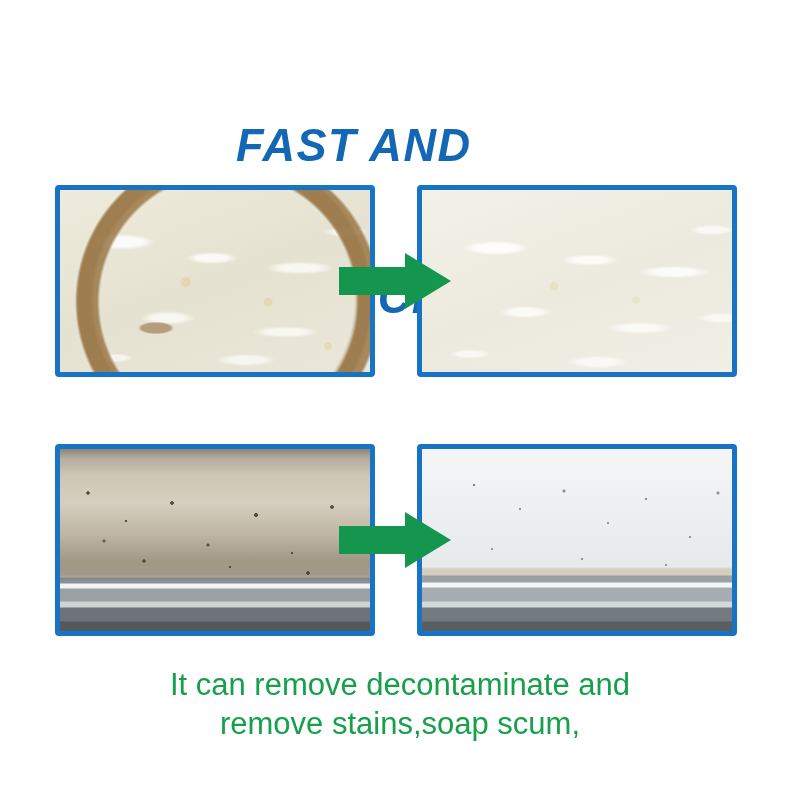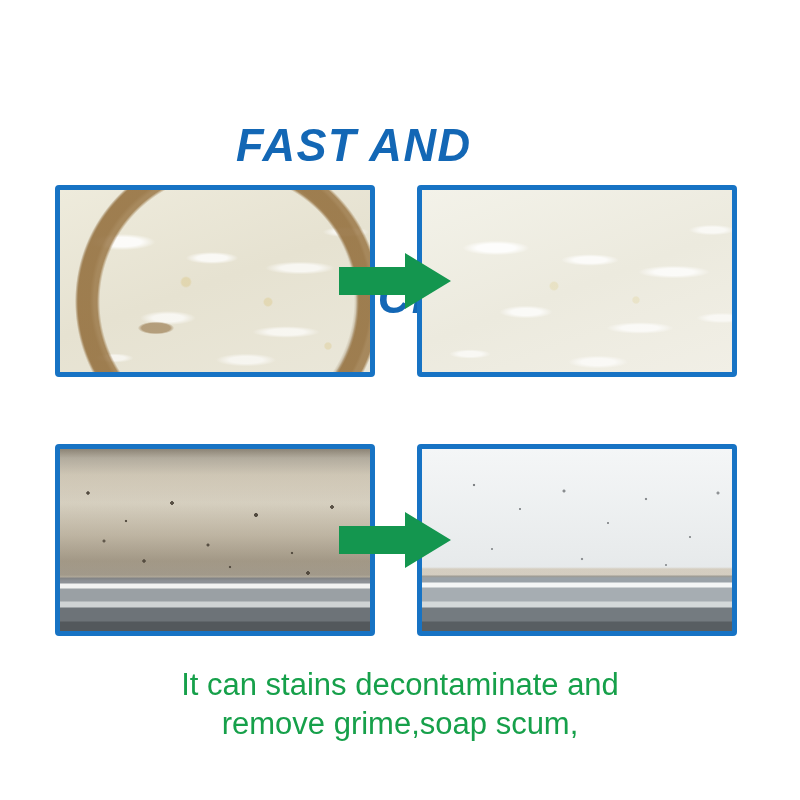--- a/index.html
+++ b/index.html
@@ -241,15 +241,15 @@
 
   <div class="arrow arrow-bottom">
     <svg viewBox="0 0 112 60" xmlns="http://www.w3.org/2000/svg" aria-hidden="true">
       <polygon points="0,16 66,16 66,2 112,30 66,58 66,44 0,44" fill="#14964f"></polygon>
     </svg>
   </div>
 
 </div>
 
 <div class="caption">
-  <span class="caption-line">It can stains decontaminate and</span>
-  <span class="caption-line">remove grime,soap scum,</span>
+  <span class="caption-line">It can remove decontaminate and</span>
+  <span class="caption-line">remove stains,soap scum,</span>
 </div>
 
 </body></html>

